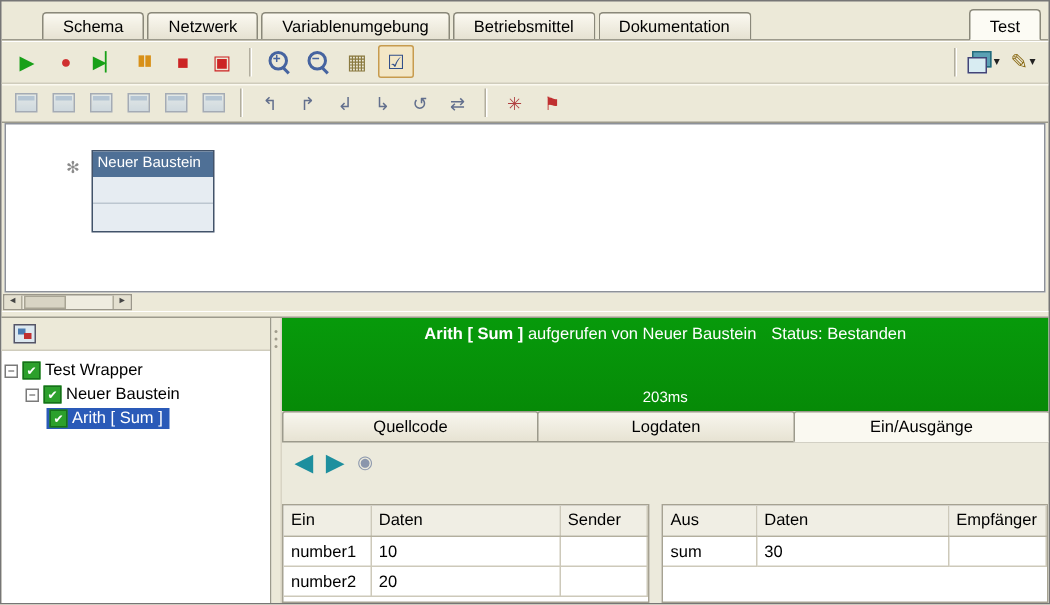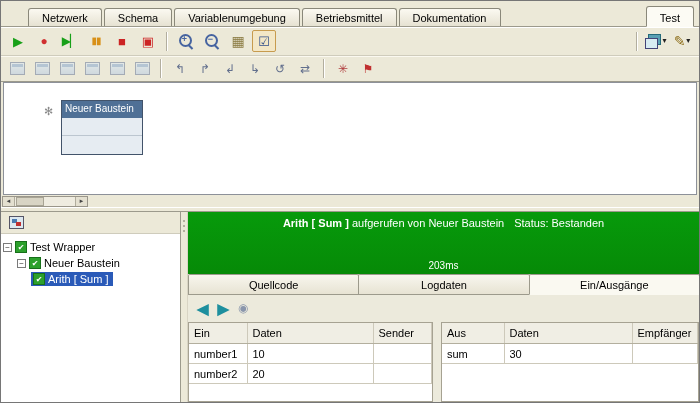--- a/index.html
+++ b/index.html
@@ -89,36 +89,36 @@
   .ghtitle b { font-weight:bold; }
   .ghms { text-align:right; font-size:10px; }
   .rtabs { height:21px; display:flex; border-bottom:1px solid #9c9a8c; padding-top:0; }
   .rtab { flex:1; display:flex; align-items:center; justify-content:center; border:1px solid #9c9a8c; border-bottom:none;
           border-radius:2px 2px 0 0; background:linear-gradient(#f8f6ee,#e7e3d3); margin-right:-1px; cursor:default; }
   .rtab.active { background:#faf9f1; margin-bottom:-1px; border-bottom:1px solid #faf9f1; }
   .navrow { height:26px; display:flex; align-items:center; gap:9px; padding-left:9px; }
   .navarrow { font-size:15px; font-weight:bold; color:#1d8f9e; line-height:1; cursor:default; background:none; border:none; }
   .marker { font-size:12px; color:#8a96ac; }
   .tablearea { flex:1; position:relative; min-height:0; }
-  .tbox { position:absolute; top:1px; bottom:0; background:#fff; border:1px solid #a6a292; overflow:hidden; }
+  .tbox { position:absolute; top:15px; bottom:0; background:#fff; border:1px solid #a6a292; overflow:hidden; }
   .tbox.tleft { left:0; width:245px; }
   .tbox.tright { left:253px; right:0; }
   table { border-collapse:collapse; width:100%; table-layout:fixed; }
   th, td { border-right:1px solid #cdc9ba; border-bottom:1px solid #cdc9ba; padding:3px 5px 2px; text-align:left;
            font-weight:normal; font-size:11px; height:20px; white-space:nowrap; overflow:hidden; }
   thead th { background:#f0eee4; border-bottom:1px solid #b3af9e; }
 </style>
 </head>
 <body>
 
 <div class="app">
 
   <div class="tabbar">
+    <div class="tab">Schema</div>
     <div class="tab">Netzwerk</div>
-    <div class="tab">Schema</div>
     <div class="tab">Variablenumgebung</div>
     <div class="tab">Betriebsmittel</div>
     <div class="tab">Dokumentation</div>
     <div class="tab active push-right">Test</div>
   </div>
 
   <div class="tb1">
     <button class="btn">
         <span class="g run">▶</span>
       </button>

